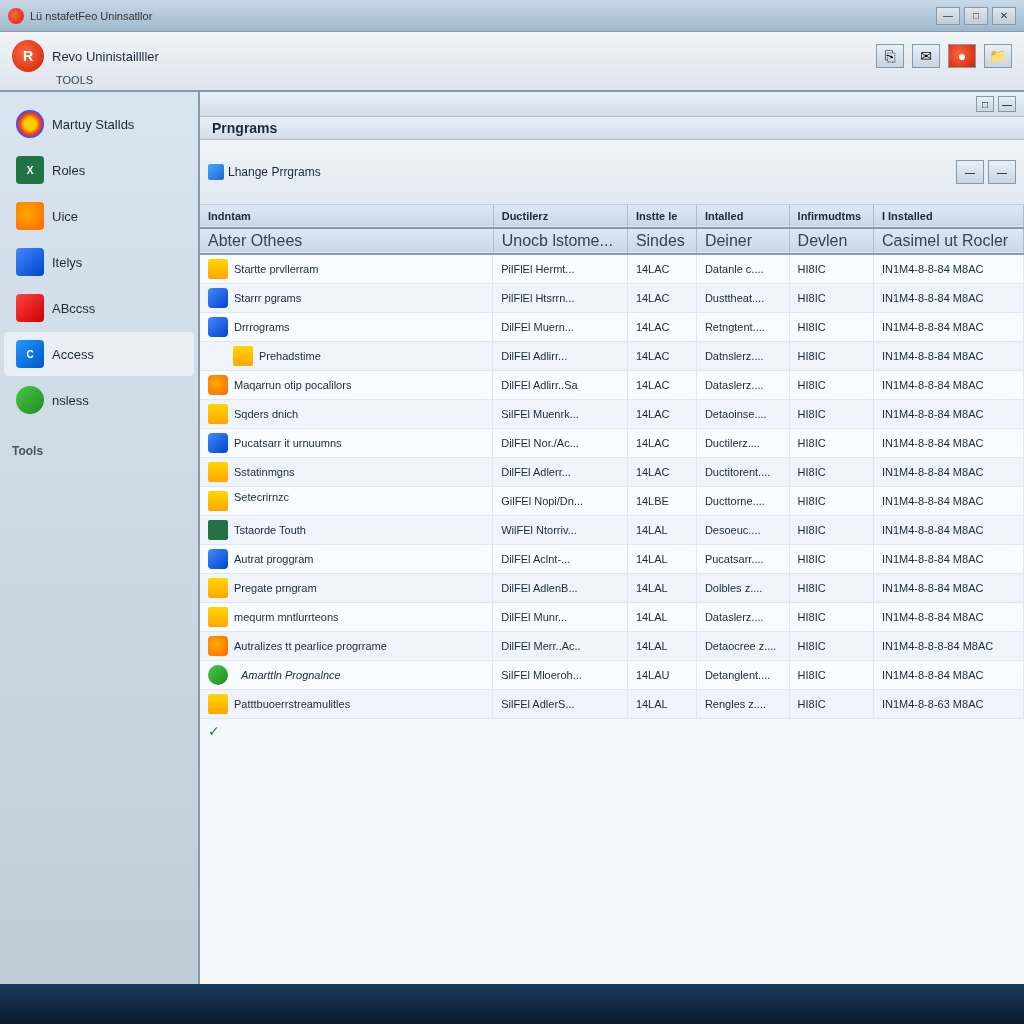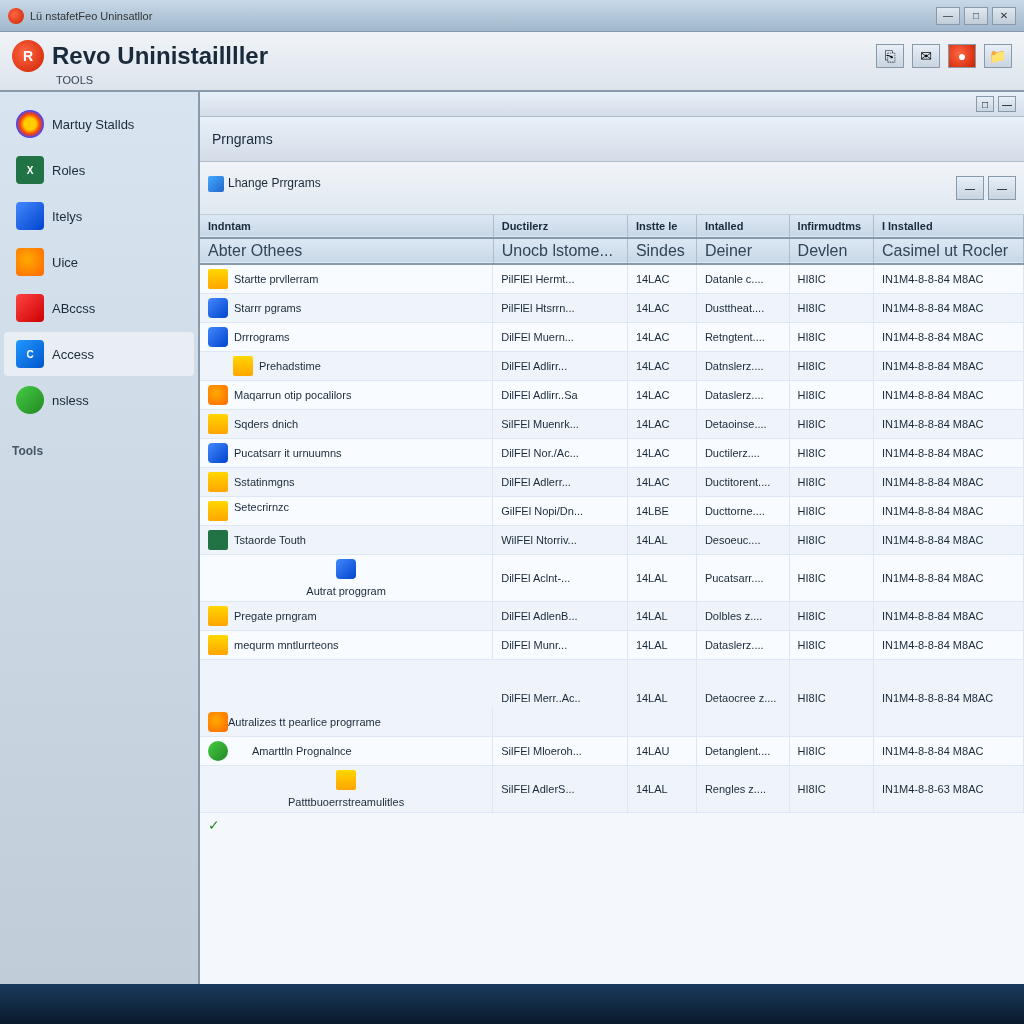--- a/index.html
+++ b/index.html
@@ -68,22 +68,22 @@
       margin-bottom: 2px;
     }
     .app-logo {
       width: 32px; height: 32px;
       border-radius: 50%;
       background: radial-gradient(circle at 40% 40%, #ff6644, #cc2200);
       display: flex; align-items: center; justify-content: center;
       color: white; font-weight: bold; font-size: 14px;
     }
     .app-name {
-      font-size: 24px;
-      font-weight: bold;
+      font-size: 13px;
+      font-weight: normal;
       color: #1a2a3a;
     }
     .app-menu {
       font-size: 11px;
       color: #334455;
       padding-left: 44px;
     }
     .toolbar-row {
       display: flex;
       align-items: center;
@@ -149,32 +149,32 @@
     
     .content-panel {
       flex: 1;
       background: #f4f8fc;
       display: flex;
       flex-direction: column;
       overflow: hidden;
     }
     .panel-header {
       background: linear-gradient(180deg, #e8f0f8, #d4dce8);
-      padding: 14px 12px;
+      padding: 3px 12px;
       border-bottom: 1px solid #b0bcc8;
       font-size: 14px;
-      font-weight: normal;
+      font-weight: bold;
       color: #1a2a3a;
     }
     .panel-toolbar {
       background: linear-gradient(180deg, #f0f4f8, #e0e8f0);
-      padding: 14px 8px;
+      padding: 20px 8px;
       border-bottom: 1px solid #c0ccd8;
       display: flex;
-      align-items: flex-start;
+      align-items: center;
       gap: 4px;
     }
     .panel-toolbar-icon {
       width: 16px; height: 16px;
       background: linear-gradient(135deg, #44aaff, #2266cc);
       border-radius: 2px;
     }
 
     
     .table-wrapper {
@@ -281,26 +281,26 @@
     <div class="sidebar">
       <div class="sidebar-item">
         <div class="sidebar-icon icon-chrome"></div>
         <span class="sidebar-label">Martuy Stallds</span>
       </div>
       <div class="sidebar-item">
         <div class="sidebar-icon icon-excel">X</div>
         <span class="sidebar-label">Roles</span>
       </div>
       <div class="sidebar-item">
+        <div class="sidebar-icon icon-orange"></div>
+        <span class="sidebar-label">Uice</span>
+      </div>
+      <div class="sidebar-item">
         <div class="sidebar-icon icon-blue"></div>
         <span class="sidebar-label">Itelys</span>
-      </div>
-      <div class="sidebar-item">
-        <div class="sidebar-icon icon-orange"></div>
-        <span class="sidebar-label">Uice</span>
       </div>
       <div class="sidebar-item">
         <div class="sidebar-icon icon-red"></div>
         <span class="sidebar-label">ABccss</span>
       </div>
       <div class="sidebar-item selected">
         <div class="sidebar-icon" style="background:linear-gradient(135deg,#2299ff,#0055cc);border-radius:4px;color:white;font-size:10px;display:flex;align-items:center;justify-content:center;font-weight:bold;">C</div>
         <span class="sidebar-label">Access</span>
       </div>
       <div class="sidebar-item">
@@ -454,21 +454,21 @@
         <div class="row-icon icon-excel"></div>
         <span>Tstaorde Touth</span>
       </td>
       <td>WilFEl Ntorriv...</td>
       <td>14LAL</td>
       <td>Desoeuc....</td>
       <td>HI8IC</td>
       <td>IN1M4-8-8-84 M8AC</td>
     </tr>
               <tr>
-      <td style="display:flex;align-items:center;gap:6px;min-width:280px;flex-direction:column;">
+      <td style="display:flex;align-items:center;gap:6px;min-width:280px;">
         <div class="row-icon icon-blue"></div>
         <span>Autrat proggram</span>
       </td>
       <td>DilFEl Aclnt-...</td>
       <td>14LAL</td>
       <td>Pucatsarr....</td>
       <td>HI8IC</td>
       <td>IN1M4-8-8-84 M8AC</td>
     </tr>
               <tr>
@@ -487,43 +487,43 @@
         <div class="row-icon icon-folder"></div>
         <span>mequrm mntlurrteons</span>
       </td>
       <td>DilFEl Munr...</td>
       <td>14LAL</td>
       <td>Dataslerz....</td>
       <td>HI8IC</td>
       <td>IN1M4-8-8-84 M8AC</td>
     </tr>
               <tr>
-      <td style="display:flex;align-items:center;gap:0;min-width:280px;margin-top:48px;">
+      <td style="display:flex;align-items:center;gap:6px;min-width:280px;">
         <div class="row-icon icon-orange"></div>
         <span>Autralizes tt pearlice progrrame</span>
       </td>
       <td>DilFEl Merr..Ac..</td>
       <td>14LAL</td>
       <td>Detaocree z....</td>
       <td>HI8IC</td>
       <td>IN1M4-8-8-8-84 M8AC</td>
     </tr>
               <tr>
-      <td style="display:flex;align-items:center;gap:24px;min-width:280px;">
+      <td style="display:flex;align-items:center;gap:13px;min-width:280px;font-style:italic;">
         <div class="row-icon icon-green"></div>
         <span>Amarttln Prognalnce</span>
       </td>
       <td>SilFEl Mloeroh...</td>
       <td>14LAU</td>
       <td>Detanglent....</td>
       <td>HI8IC</td>
       <td>IN1M4-8-8-84 M8AC</td>
     </tr>
               <tr>
-      <td style="display:flex;align-items:center;gap:6px;min-width:280px;flex-direction:column;">
+      <td style="display:flex;align-items:center;gap:6px;min-width:280px;">
         <div class="row-icon icon-folder"></div>
         <span>Patttbuoerrstreamulitles</span>
       </td>
       <td>SilFEl AdlerS...</td>
       <td>14LAL</td>
       <td>Rengles z....</td>
       <td>HI8IC</td>
       <td>IN1M4-8-8-63 M8AC</td>
     </tr>
             </tbody>

